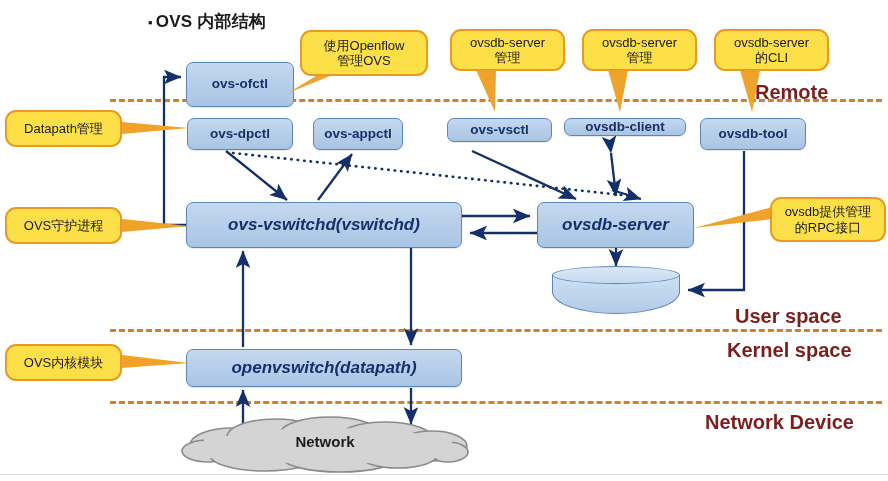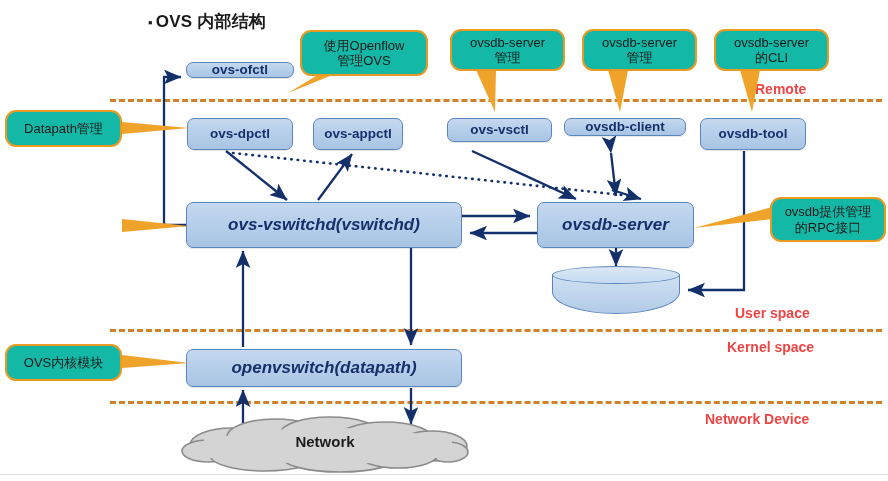--- a/index.html
+++ b/index.html
@@ -44,34 +44,34 @@
   }
   .cyl .lbl{
     position:absolute;left:0;right:0;top:14px;bottom:0;
     display:flex;align-items:center;justify-content:center;
     font-size:14.5px;font-weight:bold;color:#16306b;
   }
 
   
   .callout{
     position:absolute;box-sizing:border-box;
-    background:#14b8a6;border:2px solid #E89A22;border-radius:11px;
+    background:#fde047;border:2px solid #E89A22;border-radius:11px;
     color:#1a1a1a;font-size:13px;line-height:1.18;
     display:flex;align-items:center;justify-content:center;
     text-align:center;padding:2px 5px;
     z-index:9;white-space:pre-line;
   }
 
   
   .dash{
     position:absolute;height:0;border-top:3.5px dashed #D2802A;
     z-index:2;
   }
   .zonelabel{
-    position:absolute;color:#ef4444;font-weight:bold;font-size:14px;
+    position:absolute;color:#7f1d1d;font-weight:bold;font-size:20px;
     z-index:3;white-space:nowrap;
   }
 
   
   .cloud{position:absolute;z-index:5;}
   .cloud .ctext{
     position:absolute;left:0;right:0;top:0;bottom:0;
     display:flex;align-items:center;justify-content:center;
     font-size:15px;font-weight:bold;color:#1d1d1d;
     z-index:2;padding-bottom:4px;
@@ -166,31 +166,32 @@
 
       <path d="M608,70 L628,70 L620,112 z"></path>
 
       <path d="M740,70 L760,70 L752,112 z"></path>
     </g>
   </svg>
 
   <div class="callout" style="left:300px;top:30px;width:128px;height:46px;">使用Openflow
 管理OVS</div>
   <div class="callout" style="left:5px;top:110px;width:117px;height:37px;">Datapath管理</div>
+  <div class="callout" style="left:5px;top:207px;width:117px;height:37px;">OVS守护进程</div>
   <div class="callout" style="left:5px;top:344px;width:117px;height:37px;">OVS内核模块</div>
   <div class="callout" style="left:450px;top:29px;width:115px;height:42px;">ovsdb-server
 管理</div>
   <div class="callout" style="left:582px;top:29px;width:115px;height:42px;">ovsdb-server
 管理</div>
   <div class="callout" style="left:714px;top:29px;width:115px;height:42px;">ovsdb-server
 的CLI</div>
   <div class="callout" style="left:770px;top:197px;width:116px;height:45px;">ovsdb提供管理
 的RPC接口</div>
 
-  <div class="node sm" style="left:186px;top:62px;width:108px;height:16px;">ovs-ofctl</div>
+  <div class="node sm" style="left:186px;top:62px;width:108px;height:45px;">ovs-ofctl</div>
 
   <div class="node sm" style="left:187px;top:118px;width:106px;height:32px;">ovs-dpctl</div>
   <div class="node sm" style="left:313px;top:118px;width:90px;height:32px;">ovs-appctl</div>
   <div class="node sm" style="left:447px;top:118px;width:105px;height:24px;">ovs-vsctl</div>
   <div class="node sm" style="left:564px;top:118px;width:122px;height:18px;">ovsdb-client</div>
   <div class="node sm" style="left:700px;top:118px;width:106px;height:32px;">ovsdb-tool</div>
 
   <div class="node lg" style="left:186px;top:202px;width:276px;height:46px;">ovs-vswitchd(vswitchd)</div>
   <div class="node lg" style="left:537px;top:202px;width:157px;height:46px;">ovsdb-server</div>
 

